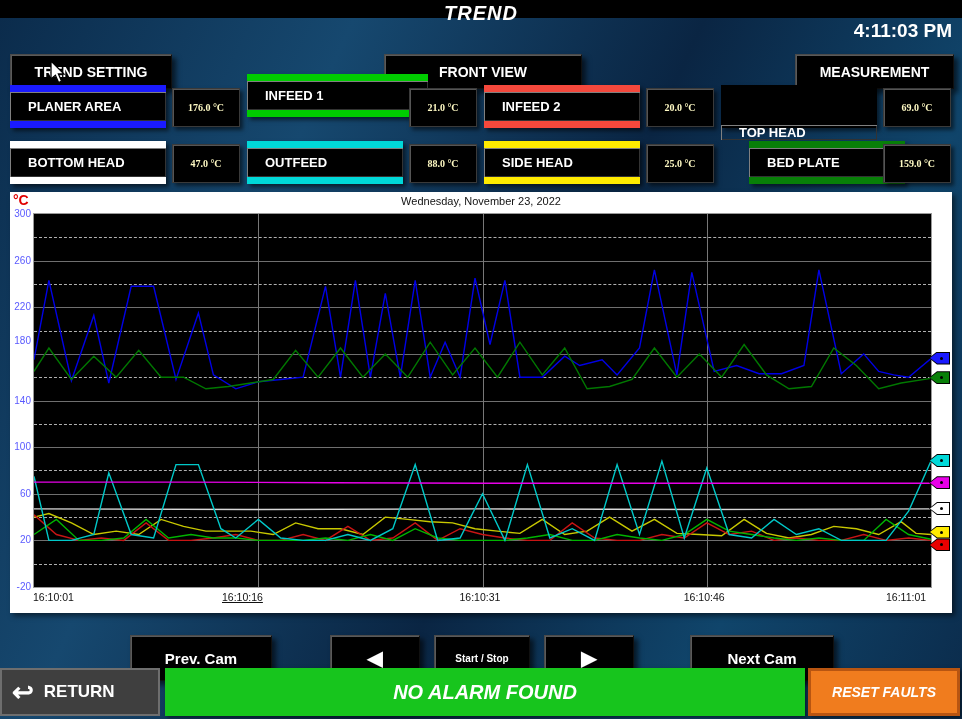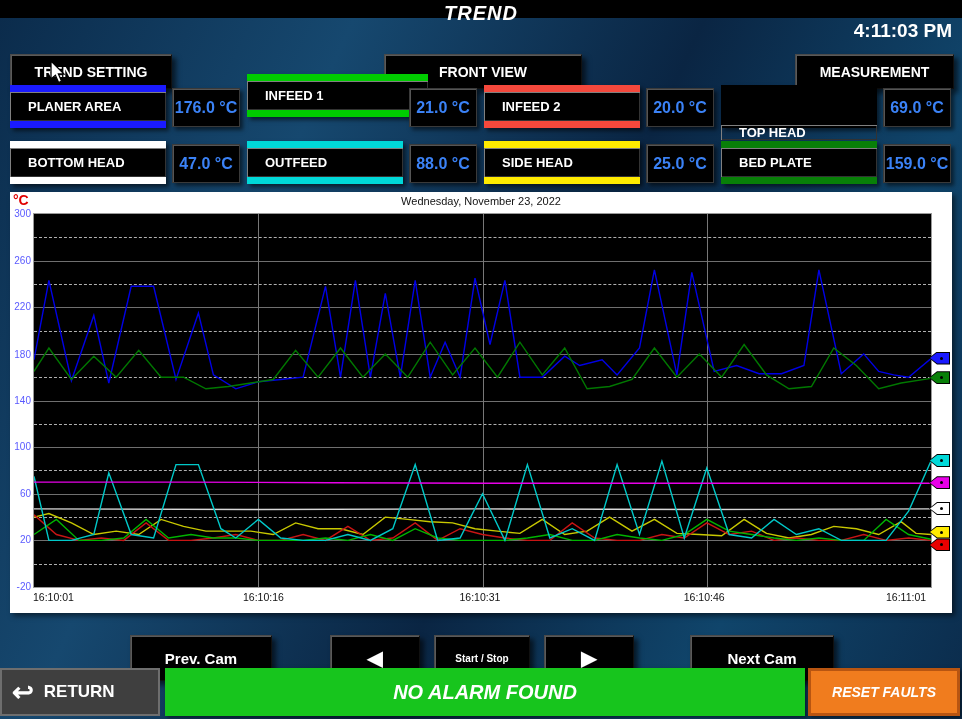--- a/index.html
+++ b/index.html
@@ -16,23 +16,23 @@
          border:1px solid #4a4a4a;border-right-color:#101010;border-bottom-color:#101010;
          box-shadow:4px 4px 5px rgba(0,0,0,.6),inset 1px 1px 0 #5a5a5a;
          display:flex;align-items:center;justify-content:center;cursor:pointer;margin-top:17px;}
   .nav{font-size:14px;height:33px;top:37px;}
   
   .chan-label{position:absolute;background:#000;display:flex;flex-direction:column;
               box-shadow:3px 3px 4px rgba(0,0,0,.55);}
   .stripe{height:7px;width:100%;}
   .chan-name{flex:1;display:flex;align-items:center;color:#fff;font-size:13px;font-weight:bold;
              padding-left:18px;box-shadow:inset 1px 1px 0 #808080,inset -1px -1px 0 #333;}
-  .chan-value{position:absolute;background:#000;color:#3b82f6;font-size:16px;font-weight:bold;
+  .chan-value{position:absolute;background:#000;color:#fef9c3;font-size:10px;font-weight:bold;
               display:flex;align-items:center;justify-content:center;
-              border:1px solid #3a3a3a;box-shadow:3px 3px 4px rgba(0,0,0,.55),inset 1px 1px 0 #555;}
+              border:1px solid #3a3a3a;box-shadow:3px 3px 4px rgba(0,0,0,.55),inset 1px 1px 0 #555;font-family:Liberation Serif, serif;}
   
   .panel{position:absolute;left:10px;top:192px;width:942px;height:421px;background:#fff;
          box-shadow:3px 3px 5px rgba(0,0,0,.5);}
   .chart-date{position:absolute;left:0;top:3px;width:100%;text-align:center;
               color:#111;font-size:11px;}
   .ylab{position:absolute;left:3px;top:0;color:#e00000;font-size:14px;font-weight:bold;}
   .plot{position:absolute;left:23px;top:21px;width:897px;height:373px;background:#000;
         border:1px solid #999;box-sizing:content-box;}
   .gridh{position:absolute;left:0;width:897px;height:0;}
   .gridh.solid{border-top:1px solid #6f6f6f;}
@@ -119,21 +119,21 @@
         <div class="chan-name">OUTFEED</div>
         <div class="stripe" style="background: rgb(0, 216, 216);"></div>
       </div>
       <div class="chan-value" style="left: 409px; top: 144px; width: 66px; height: 37px;">88.0 °C</div>
       <div class="chan-label" style="left: 484px; top: 141px; width: 156px; height: 43px;">
         <div class="stripe" style="background: rgb(255, 235, 0);"></div>
         <div class="chan-name">SIDE HEAD</div>
         <div class="stripe" style="background: rgb(255, 235, 0);"></div>
       </div>
       <div class="chan-value" style="left: 646px; top: 144px; width: 66px; height: 37px;">25.0 °C</div>
-      <div class="chan-label" style="left: 721px; top: 141px; width: 156px; height: 43px;">
+      <div class="chan-label" style="left: 749px; top: 141px; width: 156px; height: 43px;">
         <div class="stripe" style="background: rgb(8, 127, 8);"></div>
         <div class="chan-name">BED PLATE</div>
         <div class="stripe" style="background: rgb(8, 127, 8);"></div>
       </div>
       <div class="chan-value" style="left: 883px; top: 144px; width: 66px; height: 37px;">159.0 °C</div>
     </div>
 
   <div class="panel">
     <div class="ylab">°C</div>
     <div class="chart-date">Wednesday, November 23, 2022</div>
@@ -164,30 +164,30 @@
           <polyline points="0.0,300.7 22.4,320.5 44.9,326.4 67.3,324.0 89.7,326.4 112.1,308.9 134.5,326.4 157.0,326.4 179.4,324.0 201.8,320.5 224.3,326.4 246.7,326.4 269.1,320.5 291.5,326.4 313.9,312.4 336.4,326.4 358.8,324.0 381.2,308.9 403.7,326.4 426.1,314.7 448.5,320.5 470.9,324.0 493.4,326.4 515.8,326.4 538.2,308.9 560.6,324.0 583.1,326.4 605.5,326.4 627.9,320.5 650.3,324.0 672.8,308.9 695.2,320.5 717.6,317.1 740.0,326.4 762.4,324.0 784.9,326.4 807.3,326.4 829.7,320.5 852.1,326.4 874.6,324.0 897.0,326.4" fill="none" stroke="#c81414" stroke-width="1.4"></polyline>
           <polyline points="0.0,320.5 22.4,305.4 44.9,326.4 67.3,326.4 89.7,324.0 112.1,305.4 134.5,324.0 157.0,320.5 179.4,324.0 201.8,324.0 224.3,326.4 246.7,326.4 269.1,326.4 291.5,324.0 313.9,326.4 336.4,320.5 358.8,326.4 381.2,314.7 403.7,324.0 426.1,326.4 448.5,326.4 470.9,326.4 493.4,324.0 515.8,320.5 538.2,326.4 560.6,326.4 583.1,320.5 605.5,324.0 627.9,326.4 650.3,320.5 672.8,305.4 695.2,317.1 717.6,320.5 740.0,324.0 762.4,326.4 784.9,324.0 807.3,326.4 829.7,326.4 852.1,305.4 874.6,320.5 897.0,325.2" fill="none" stroke="#00b400" stroke-width="1.4"></polyline>
           <polyline points="0.0,262.3 14.9,326.4 37.4,326.4 59.8,320.5 74.8,258.8 97.2,320.5 119.6,324.0 142.0,250.6 164.4,250.6 186.9,314.7 201.8,324.0 224.3,305.4 246.7,324.0 269.1,326.4 291.5,326.4 313.9,320.5 336.4,326.4 358.8,314.7 381.2,250.6 403.7,326.4 426.1,324.0 448.5,279.8 470.9,326.4 493.4,250.6 515.8,324.0 538.2,314.7 560.6,326.4 583.1,250.6 605.5,320.5 627.9,247.1 650.3,324.0 672.8,254.1 695.2,320.5 717.6,324.0 740.0,305.4 762.4,320.5 784.9,314.7 807.3,326.4 829.7,326.4 852.1,326.4 874.6,297.2 897.0,247.1" fill="none" stroke="#00c8c8" stroke-width="1.4"></polyline>
           <polyline points="0.0,268.1 149.5,268.1 299.0,268.7 448.5,269.3 672.8,269.3 897.0,269.3" fill="none" stroke="#e800e8" stroke-width="1.4"></polyline>
         </svg>
       </div>
     <div id="yticks">
         <div class="ytick" style="top: 16px; left: 1px;">300</div>
         <div class="ytick" style="top: 62.625px; left: 1px;">260</div>
         <div class="ytick" style="top: 109.25px; left: 1px; text-align: right;">220</div>
-        <div class="ytick" style="top: 157px; left: 1px;">180</div>
+        <div class="ytick" style="top: 143px; left: 1px;">180</div>
         <div class="ytick" style="top: 202.5px; left: 1px;">140</div>
         <div class="ytick" style="top: 249.125px; left: 1px;">100</div>
         <div class="ytick" style="top: 295.75px; left: 1px;">60</div>
         <div class="ytick" style="top: 342.375px; left: 1px;">20</div>
         <div class="ytick" style="top: 389px; left: 1px;">-20</div>
       </div>
     <div id="xticks">
         <div class="xtick" style="left: 23px;">16:10:01</div>
-        <div class="xtick" style="left: 233px;">16:10:16</div>
+        <div class="xtick" style="left: 212px; text-decoration: underline;">16:10:16</div>
         <div class="xtick" style="left: 449.5px;">16:10:31</div>
         <div class="xtick" style="left: 673.75px;">16:10:46</div>
         <div class="xtick" style="left: 876px;">16:11:01</div>
       </div>
     <div id="markers">
         <div class="marker" style="left: 919px; top: 159.537px;">
           <div class="outer"></div>
           <div class="inner" style="background:#1a1aff"></div>
           <div class="dot"></div>
         </div>

